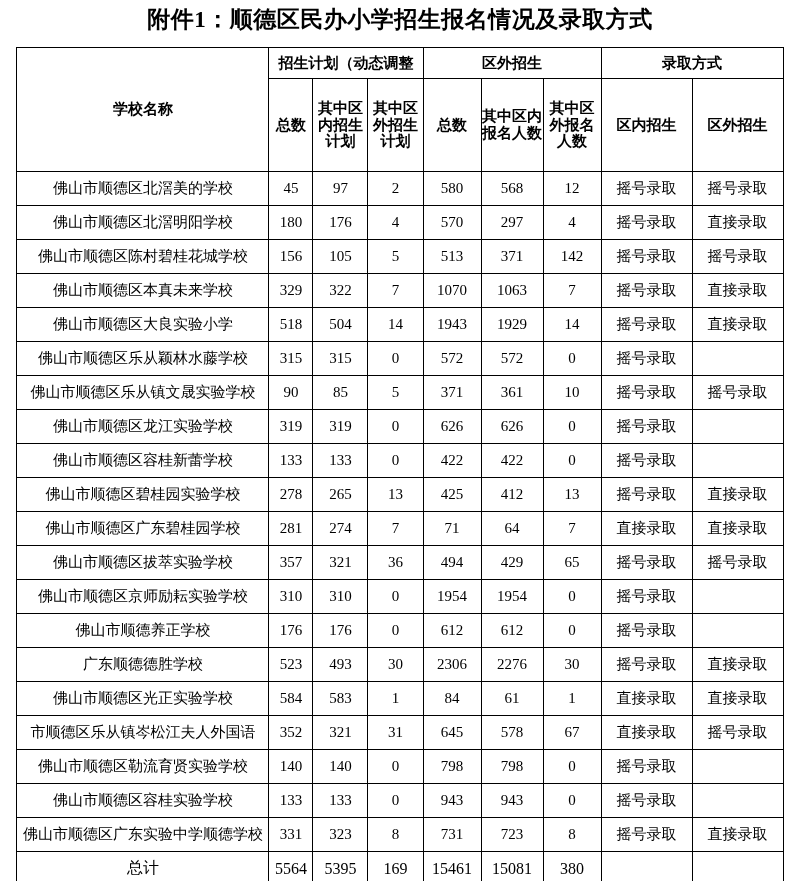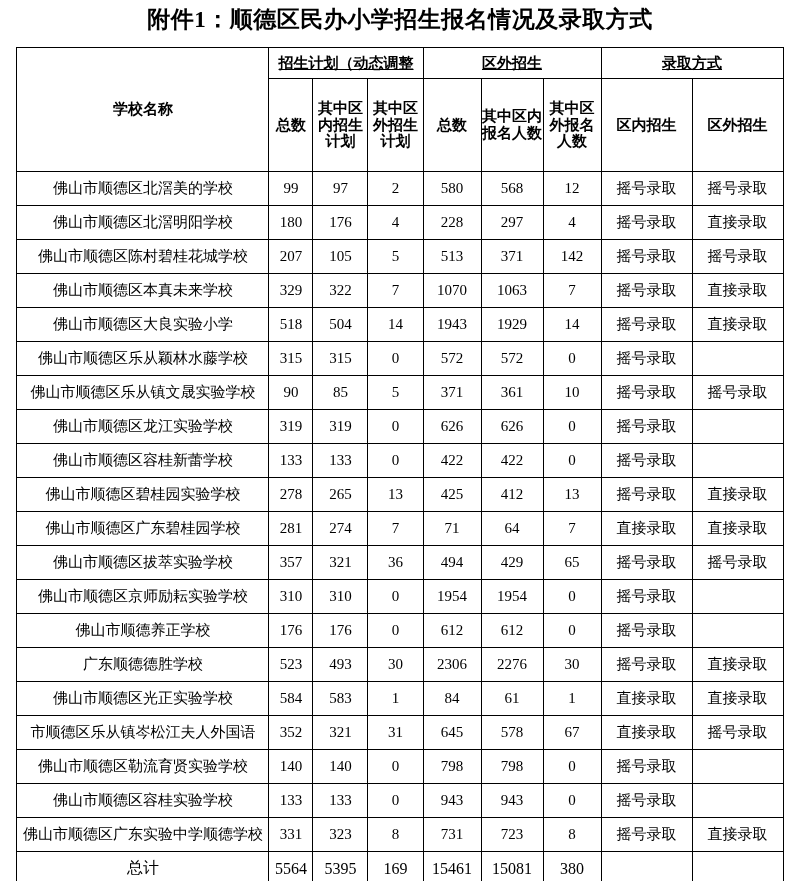--- a/index.html
+++ b/index.html
@@ -38,21 +38,20 @@
     border: 1px solid #000000;
     text-align: center;
     vertical-align: middle;
     font-size: 15px;
     padding: 0;
     font-family: "Liberation Serif", "DejaVu Serif", serif;
   }
   .hdr-group {
     font-size: 16px;
     height: 30px;
-    text-decoration: underline;
   }
   .hdr-sub {
     font-size: 14px;
     line-height: 1.12;
     height: 92px;
   }
   .hdr-school {
     font-size: 17px;
   }
   .vert-wrap {
@@ -136,45 +135,45 @@
           </th>
         <th class="hdr-sub">
             <span class="vert-wrap">区外招生</span>
           </th>
       </tr>
     </thead>
     <tbody>
 
       <tr>
         <td class="school">佛山市顺德区北滘美的学校</td>
-        <td class="num">99</td>
+        <td class="num">45</td>
         <td class="num">97</td>
         <td class="num">2</td>
         <td class="num">580</td>
         <td class="num">568</td>
         <td class="num">12</td>
         <td class="way">摇号录取</td>
         <td class="way">摇号录取</td>
       </tr>
 
       <tr>
         <td class="school">佛山市顺德区北滘明阳学校</td>
         <td class="num">180</td>
         <td class="num">176</td>
         <td class="num">4</td>
-        <td class="num">228</td>
+        <td class="num">570</td>
         <td class="num">297</td>
         <td class="num">4</td>
         <td class="way">摇号录取</td>
         <td class="way">直接录取</td>
       </tr>
 
       <tr>
         <td class="school">佛山市顺德区陈村碧桂花城学校</td>
-        <td class="num">207</td>
+        <td class="num">156</td>
         <td class="num">105</td>
         <td class="num">5</td>
         <td class="num">513</td>
         <td class="num">371</td>
         <td class="num">142</td>
         <td class="way">摇号录取</td>
         <td class="way">摇号录取</td>
       </tr>
 
       <tr>

